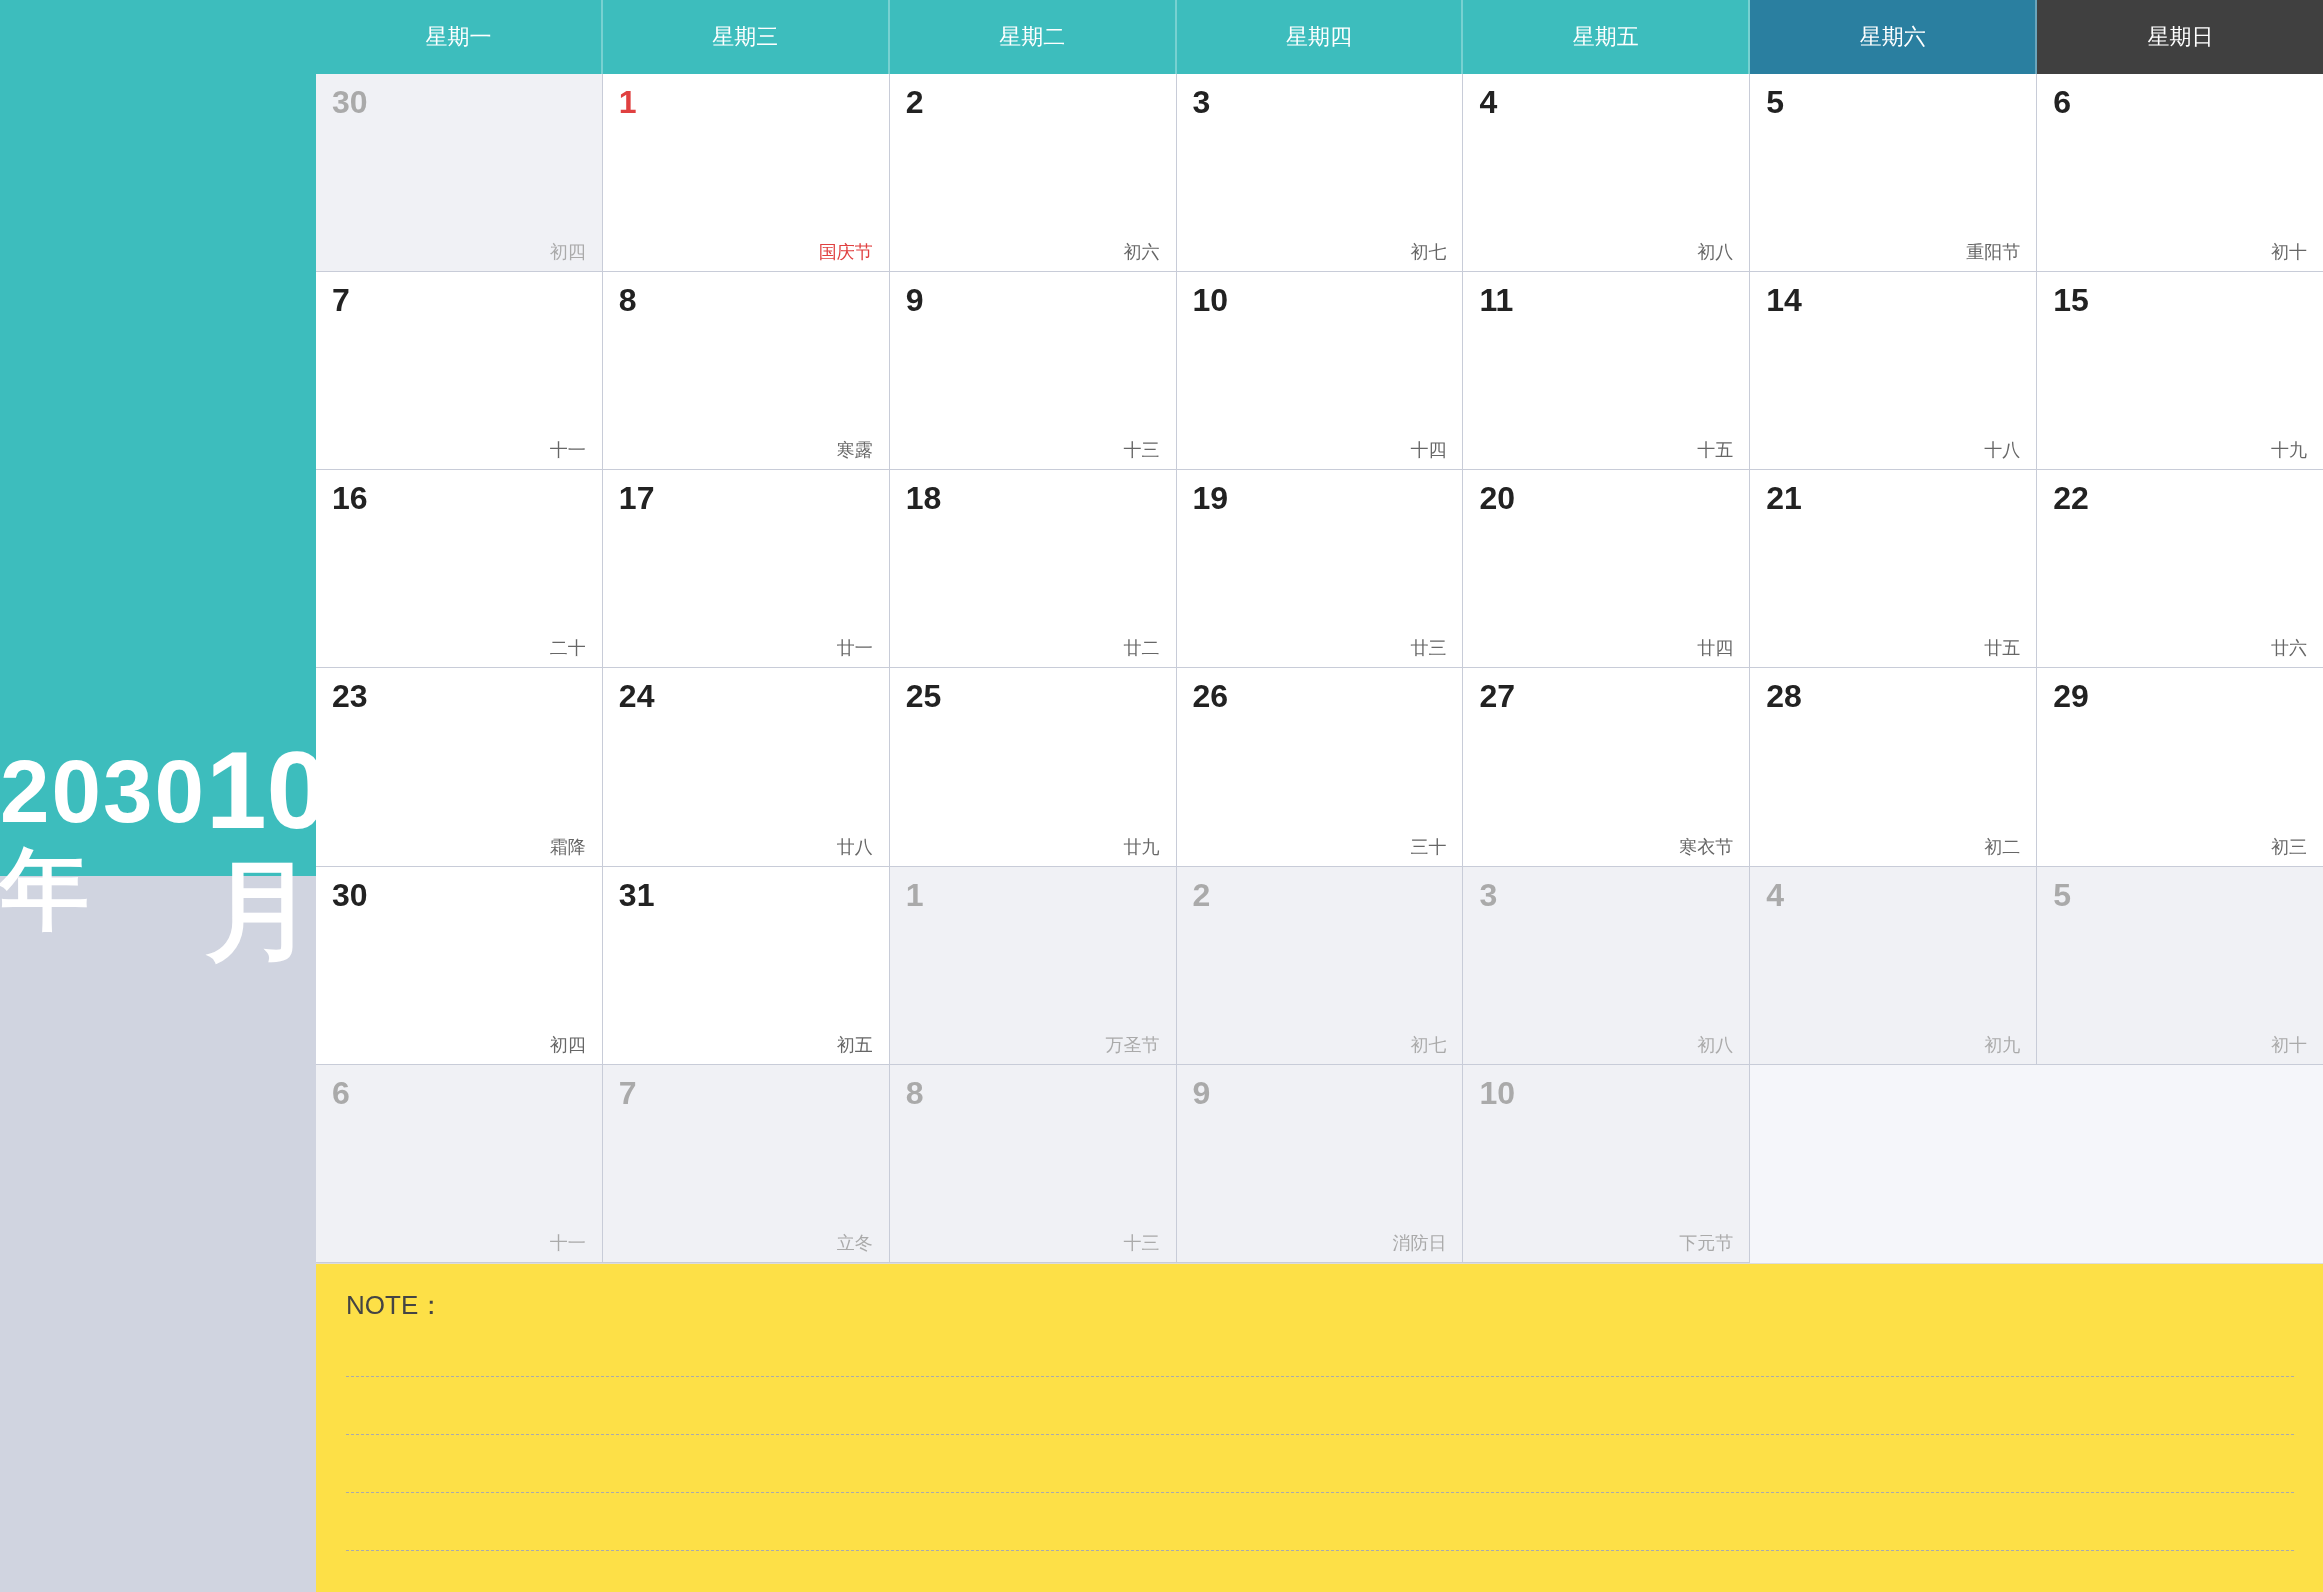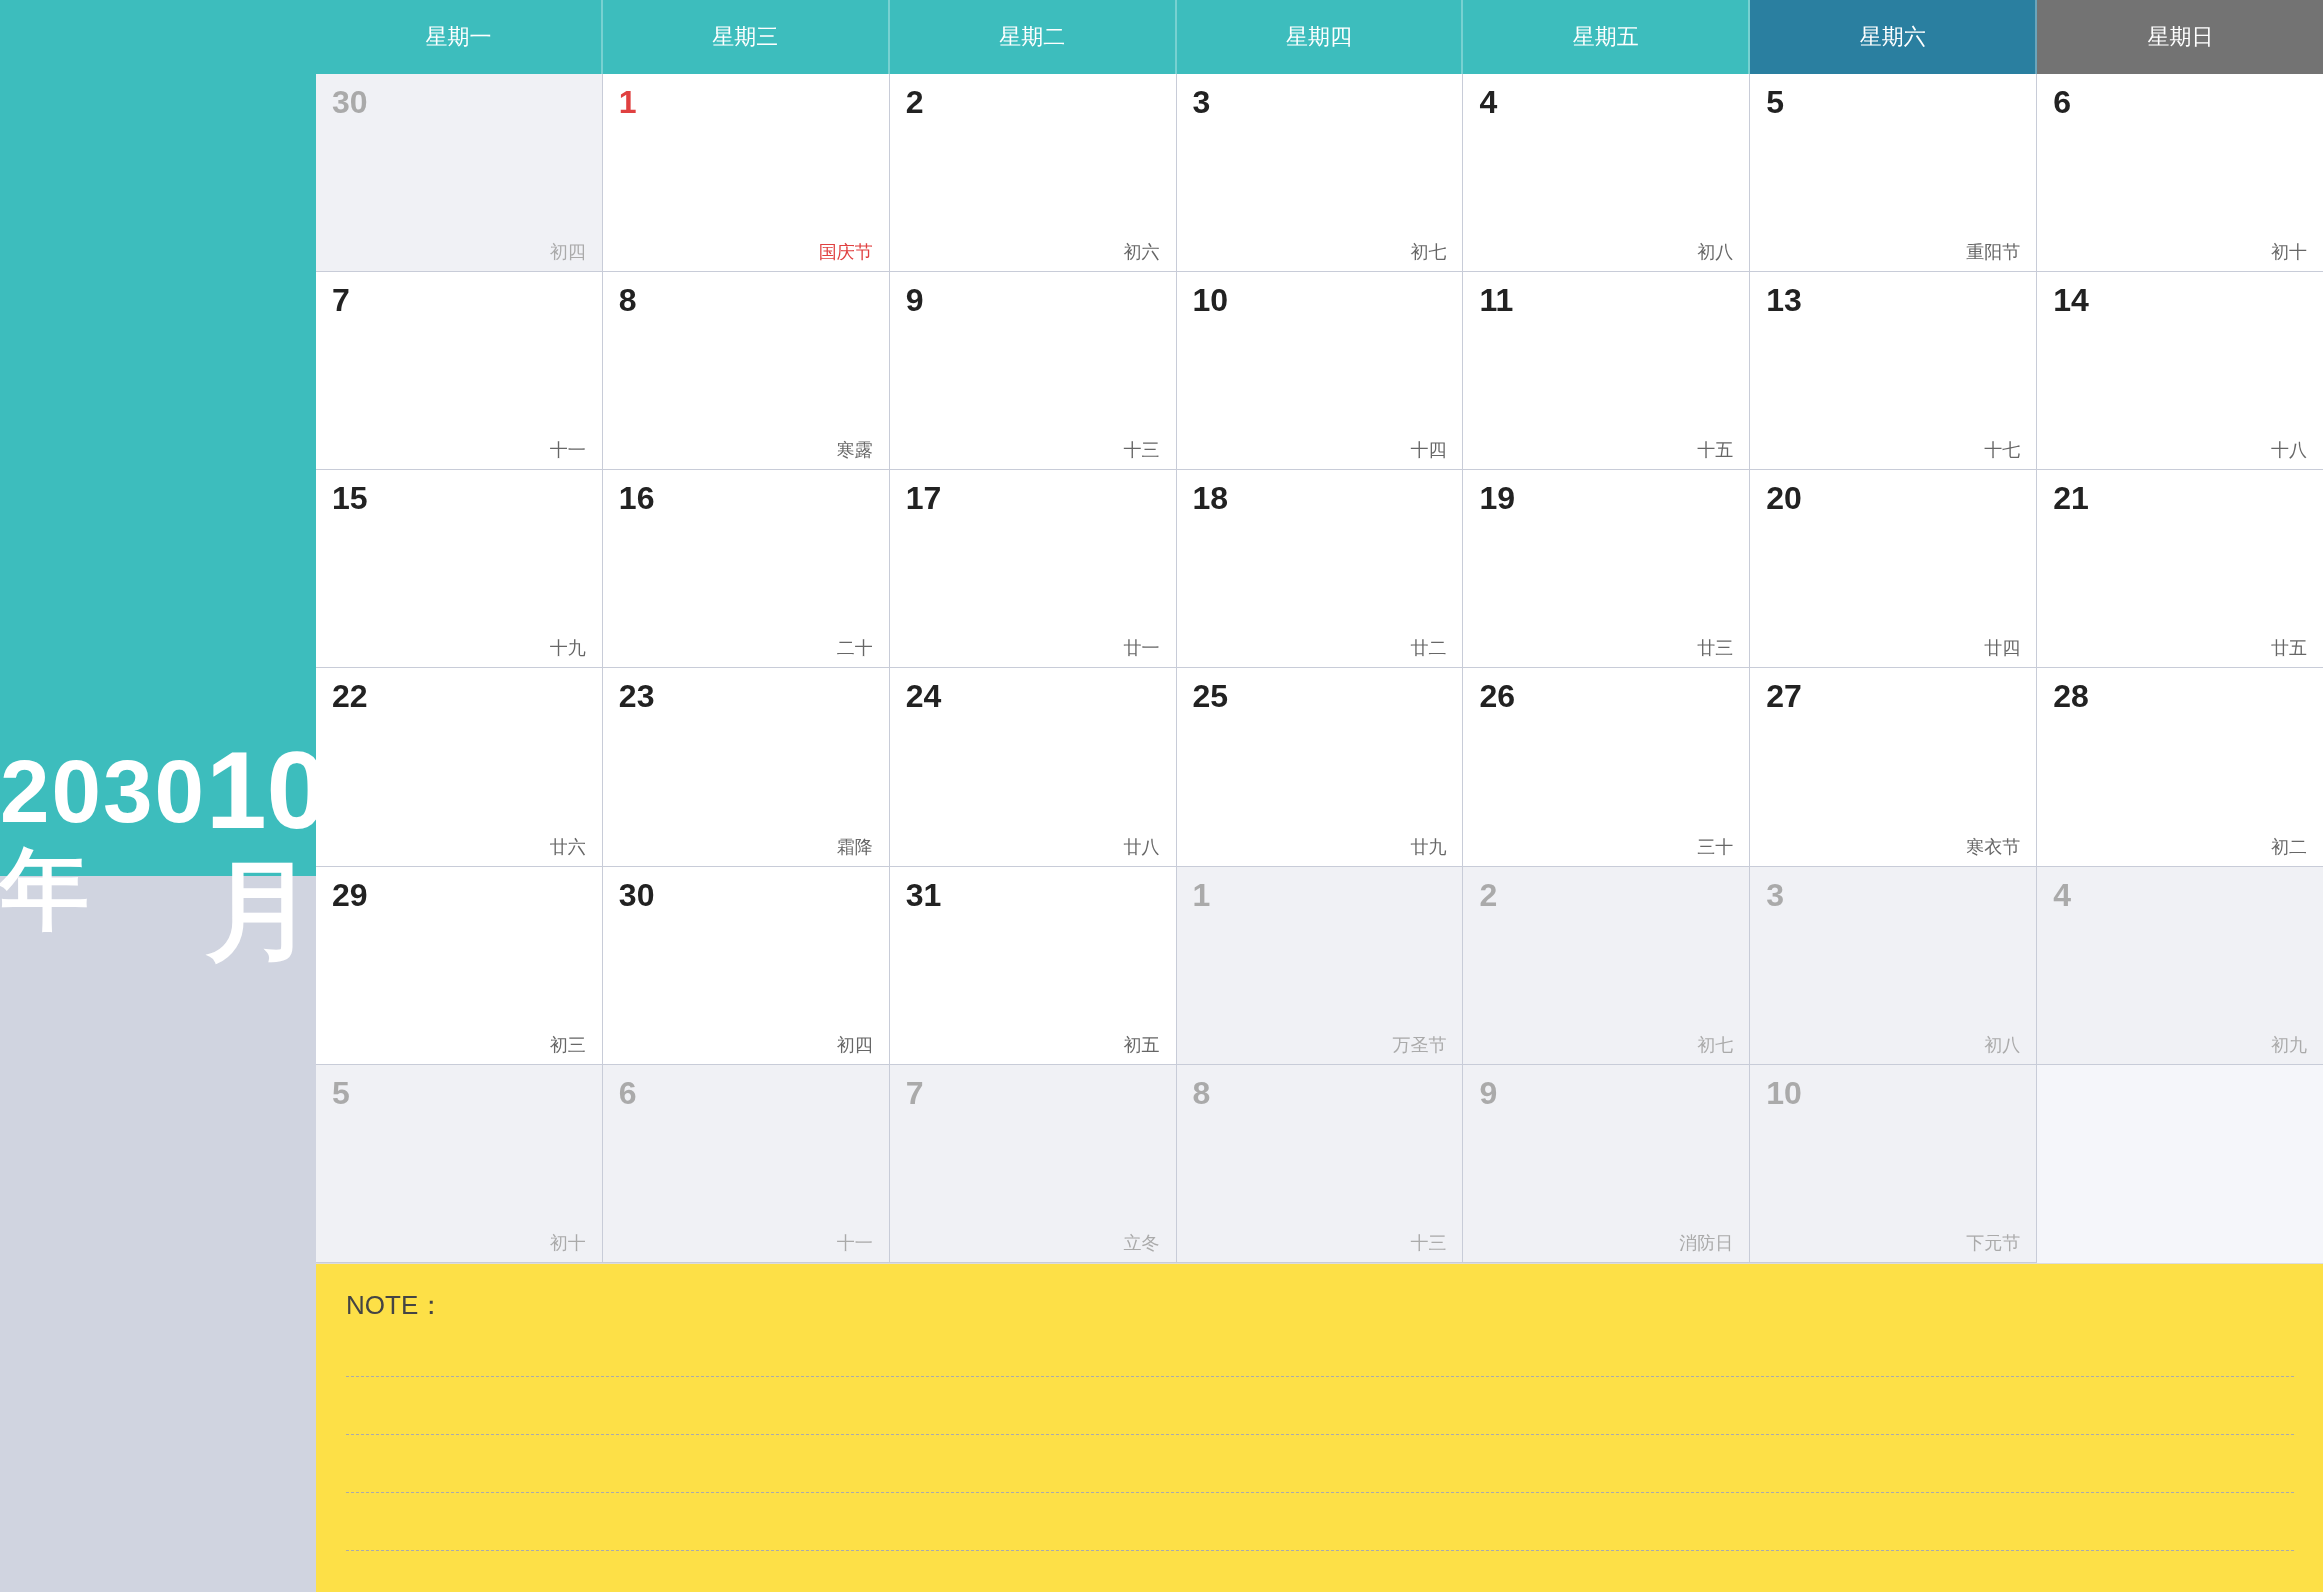--- a/index.html
+++ b/index.html
@@ -64,21 +64,21 @@
     .header-cell {
       text-align: center;
       color: white;
       font-size: 22px;
       font-weight: normal;
       padding: 22px 0;
       border-right: 2px solid rgba(255,255,255,0.3);
     }
     .header-cell:last-child { border-right: none; }
     .header-cell.sat { background: #2a7fa0; }
-    .header-cell.sun { background: #737373; }
+    .header-cell.sun { background: #404040; }
     .calendar-grid {
       display: grid;
       grid-template-columns: repeat(7, 1fr);
       flex: 1;
     }
     .day-cell {
       border-right: 1px solid #c8ccd8;
       border-bottom: 1px solid #c8ccd8;
       padding: 12px 16px 10px 16px;
       min-height: 139px;
@@ -195,24 +195,20 @@
           </div>
           <div class="day-cell">
             <div class="day-num">10</div>
             <div class="lunar">十四</div>
           </div>
           <div class="day-cell">
             <div class="day-num">11</div>
             <div class="lunar">十五</div>
           </div>
           <div class="day-cell">
-            <div class="day-num">13</div>
-            <div class="lunar">十七</div>
-          </div>
-          <div class="day-cell">
             <div class="day-num">14</div>
             <div class="lunar">十八</div>
           </div>
           <div class="day-cell">
             <div class="day-num">15</div>
             <div class="lunar">十九</div>
           </div>
           <div class="day-cell">
             <div class="day-num">16</div>
             <div class="lunar">二十</div>

